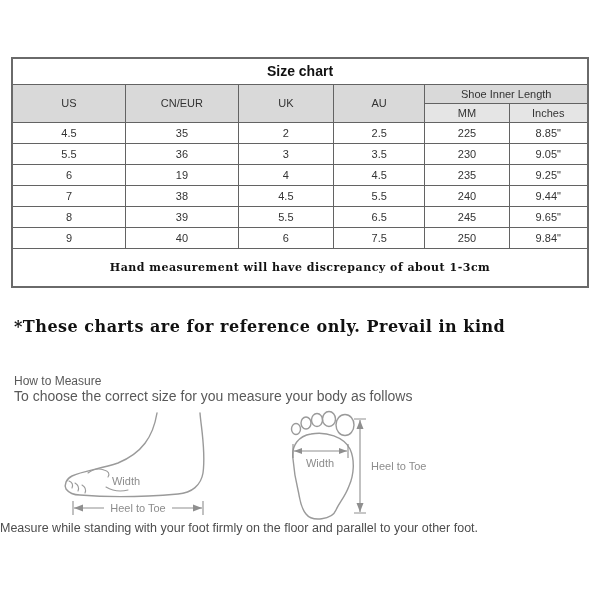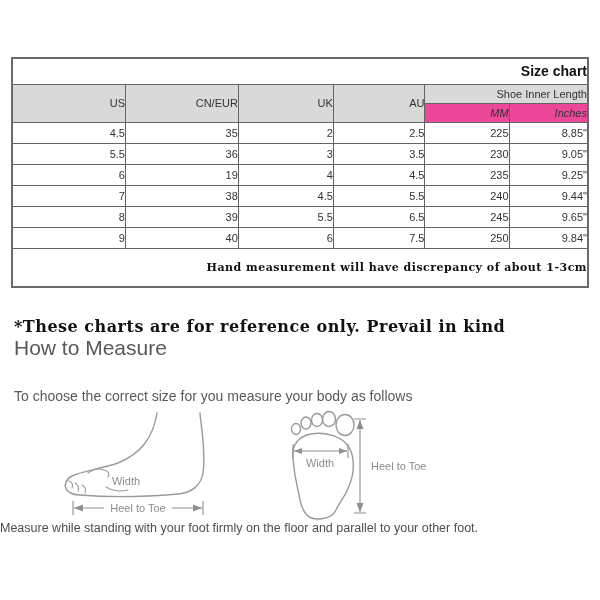--- a/index.html
+++ b/index.html
@@ -7,45 +7,45 @@
   .canvas { position:relative; width:600px; height:600px; background:#ffffff; overflow:hidden; }
 
   
   table.size-chart {
     position:absolute; left:11px; top:57px; width:578px;
     border-collapse:collapse; table-layout:fixed;
     border:2px solid #6a6a6a;
   }
   table.size-chart td, table.size-chart th {
     border:1px solid #636363;
-    text-align:right; vertical-align:middle;
+    text-align:center; vertical-align:middle;
     font-size:11px; color:#333333; font-weight:normal;margin-top:36px;
   }
   tr.r-title { height:26px; }
   tr.r-title td { font-size:14px; font-weight:bold; color:#111; background:#ffffff; }
   tr.r-head1 { height:19px; }
   tr.r-head2 { height:19px; }
   .hcell { background:#d9d9d9; font-weight:bold; font-size:13px; color:#1a1a1a; }
-  .hsub  { background:#ec4899; font-weight:normal; font-size:11px; color:#333;font-style:italic; }
+  .hsub  { background:#e5e5e5; font-weight:normal; font-size:11px; color:#333; }
   tr.r-data { height:21px;padding-left:20px; }
   tr.r-foot { height:39px; }
   tr.r-foot td {
     font-family:"DejaVu Serif", serif; font-weight:bold;
     font-size:11px; color:#111; letter-spacing:0.5px;
   }
 
   
   .ref-note {
     position:absolute; left:14px; top:317px;
     font-family:"DejaVu Serif", serif; font-weight:bold;
     font-size:16px; color:#111; letter-spacing:0.5px;
   }
   .htm-heading {
-    position:absolute; left:14px; top:336px;
-    font-size:21px; color:#595959;
+    position:absolute; left:14px; top:374px;
+    font-size:12px; color:#595959;
   }
   .htm-instruction {
     position:absolute; left:14px; top:388px;
     font-size:14px; color:#595959;
   }
 
   
   .diagram { position:absolute; left:60px; top:403px; }
   .diagram text { font-family:"Liberation Sans", sans-serif; font-size:11px; fill:#8c8c8c; }
   .diagram .outline { fill:none; stroke:#9a9a9a; stroke-width:1.4; stroke-linecap:round; }

